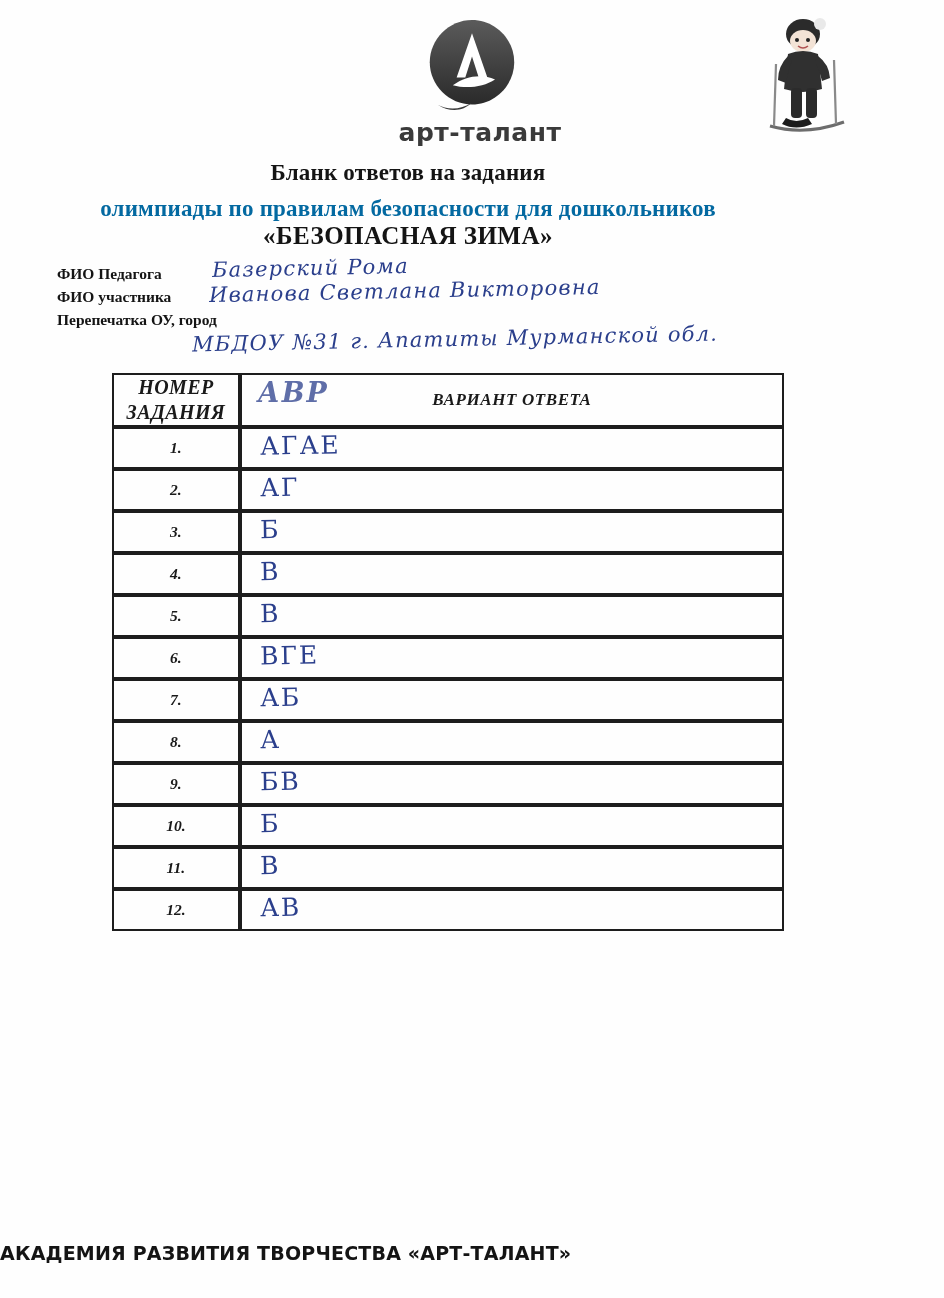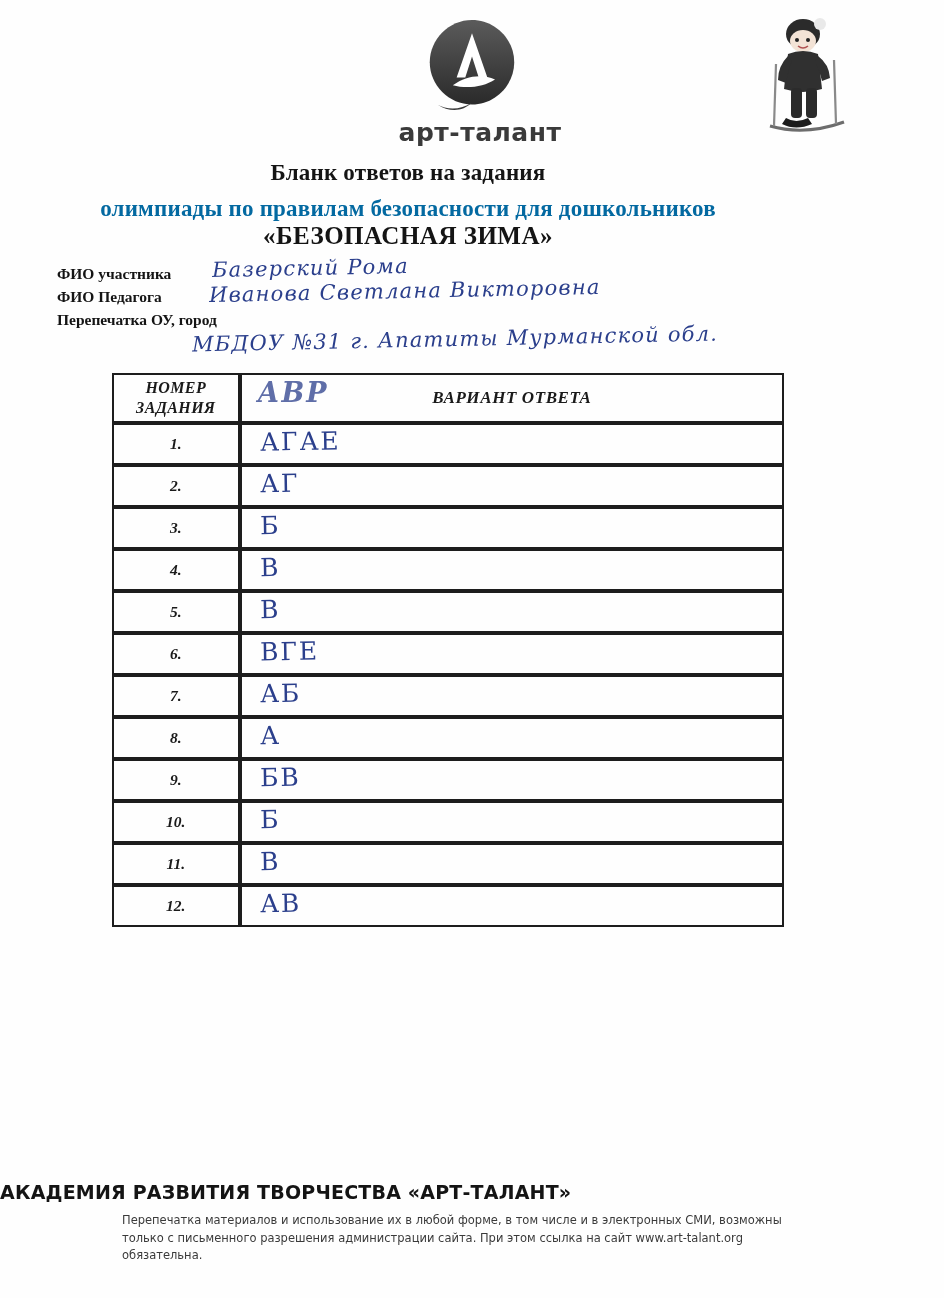--- a/index.html
+++ b/index.html
@@ -149,21 +149,21 @@
     width: 124px;
     text-align: center;
     vertical-align: middle;
   }
   .col-ans {
     width: 545px;
     position: relative;
   }
   .head-num {
     height: 46px;
-    font-size: 16px;
+    font-size: 20px;
     font-weight: bold;
     font-style: italic;
     line-height: 1.25;
     letter-spacing: 0.4px;
   }
   .head-ans {
     height: 46px;
     text-align: center;
     font-size: 17px;
     font-weight: bold;
@@ -266,24 +266,24 @@
   </svg>
 
   <div class="titles">
     <div class="title-1">Бланк ответов на задания</div>
     <div class="title-2">олимпиады по правилам безопасности для дошкольников</div>
     <div class="title-3">«БЕЗОПАСНАЯ ЗИМА»</div>
   </div>
 
   <div class="fields">
     <div class="field-row">
-      <span class="field-label">ФИО участника</span>
+      <span class="field-label">ФИО Педагога</span>
     </div>
     <div class="field-row">
-      <span class="field-label">ФИО Педагога</span>
+      <span class="field-label">ФИО участника</span>
     </div>
     <div class="field-row">
       <span class="field-label">Перепечатка ОУ, город</span>
     </div>
     <span class="hand hw-name">Базерский  Рома</span>
     <span class="hand hw-teacher">Иванова   Светлана   Викторовна</span>
     <span class="hand hw-school">МБДОУ №31  г. Апатиты   Мурманской обл.</span>
   </div>
 
   <table class="answers-table">
@@ -369,16 +369,15 @@
         <td class="col-num row-num">12.</td>
         <td class="col-ans ans-cell">
             <span class="ans-hw">АВ</span>
           </td>
       </tr>
     </tbody>
   </table>
 
   <div class="footer">
     <div class="footer-title">АКАДЕМИЯ РАЗВИТИЯ ТВОРЧЕСТВА «АРТ-ТАЛАНТ»</div>
-    <div class="footer-note">Перепечатка материалов и использование их в любой форме, в том числе и в электронных СМИ, возможны только с письменного разрешения администрации сайта. При этом ссылка на сайт www.art-talant.org обязательна.</div>
   </div>
 
 </div>
 
 </body></html>

